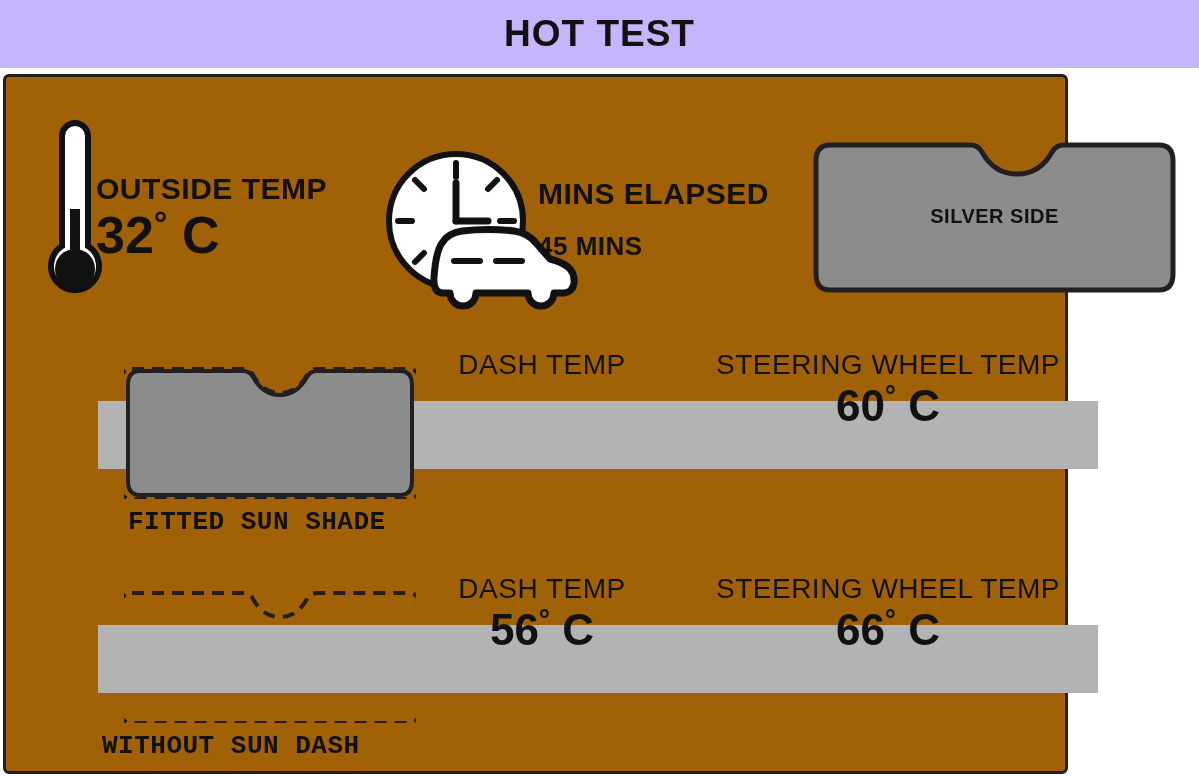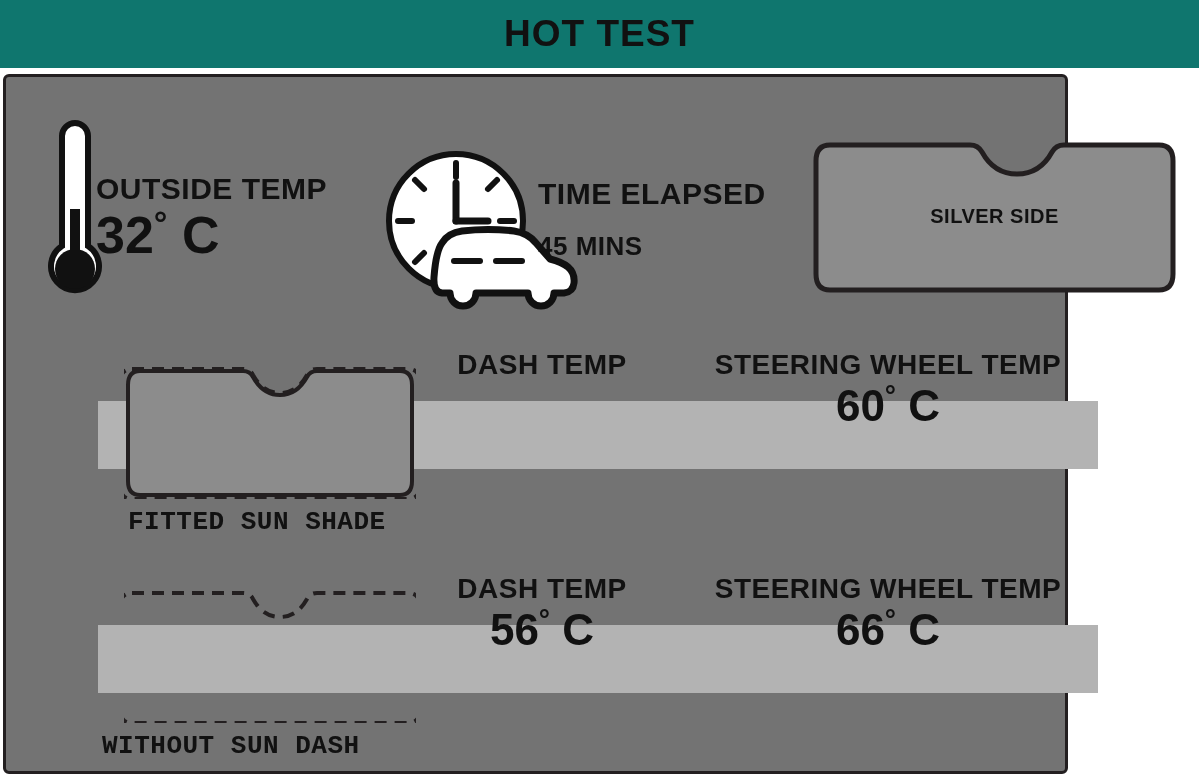--- a/index.html
+++ b/index.html
@@ -20,21 +20,21 @@
     box-sizing: border-box;
   }
 
   
   .header-bar {
     position: absolute;
     left: 0;
     top: 0;
     width: 1199px;
     height: 68px;
-    background: #0f766e;
+    background: #c4b5fd;
     display: flex;
     align-items: center;
     justify-content: center;
   }
   .header-title {
     font-size: 37px;
     font-weight: bold;
     letter-spacing: 1px;
     color: #111111;
   }
@@ -42,21 +42,21 @@
   
   .panel {
     position: absolute;
     left: 3px;
     top: 74px;
     width: 1065px;
     height: 700px;
     border: 3px solid #231f20;
     border-radius: 6px;
     box-sizing: border-box;
-    background: #737373;
+    background: #a16207;
   }
 
   
   .top-row {
     position: absolute;
     left: 0;
     top: 0;
     width: 100%;
     height: 260px;
   }
@@ -174,21 +174,21 @@
   }
   .caption-fitted { left: 122px; }
   .caption-without { left: 96px; }
 
   .metric {
     position: absolute;
     text-align: center;
   }
   .metric-label {
     font-size: 28px;
-    font-weight: bold;
+    font-weight: normal;
     color: #111;
     letter-spacing: 0.5px;
     text-align: center;
   }
   .metric-value {
     font-size: 44px;
     font-weight: bold;
     color: #111;
     margin-top: 2px;
     line-height: 1.05;
@@ -252,21 +252,21 @@
             <line x1="80" y1="72" x2="112" y2="72"></line>
           </g>
 
           <path d="M58 128 q2 -26 8 -34 q6 -10 20 -12 q26 -3 52 0 q14 2 22 12 q7 8 14 16 q12 3 18 8 q7 6 6 16 q-1 9 -10 10 h-10 a13 13 0 0 1 -26 0 h-52 a13 13 0 0 1 -26 0 h-8 q-9 -1 -8 -16 z" fill="#ffffff" stroke="#111111" stroke-width="7" stroke-linejoin="round"></path>
           <line x1="78" y1="112" x2="104" y2="112" stroke="#111111" stroke-width="6" stroke-linecap="round"></line>
           <line x1="120" y1="112" x2="146" y2="112" stroke="#111111" stroke-width="6" stroke-linecap="round"></line>
         </svg>
       </div>
 
       <div class="time-block">
-        <div class="time-label">TIME ELAPSED</div>
+        <div class="time-label">MINS ELAPSED</div>
         <div class="time-value">45 MINS</div>
       </div>
 
       <div class="silver-shade">
         <svg width="365" height="155" viewBox="0 0 365 155" preserveAspectRatio="none">
           <path d="M18 4 h140 q8 0 12 7 q12 22 35 22 q23 0 35 -22 q4 -7 12 -7 h95 q14 0 14 16 v113 q0 16 -14 16 h-329 q-14 0 -14 -16 v-113 q0 -16 14 -16 z" fill="#8c8c8c" stroke="#231f20" stroke-width="5"></path>
         </svg>
       </div>
       <div class="silver-label">SILVER SIDE</div>
 

